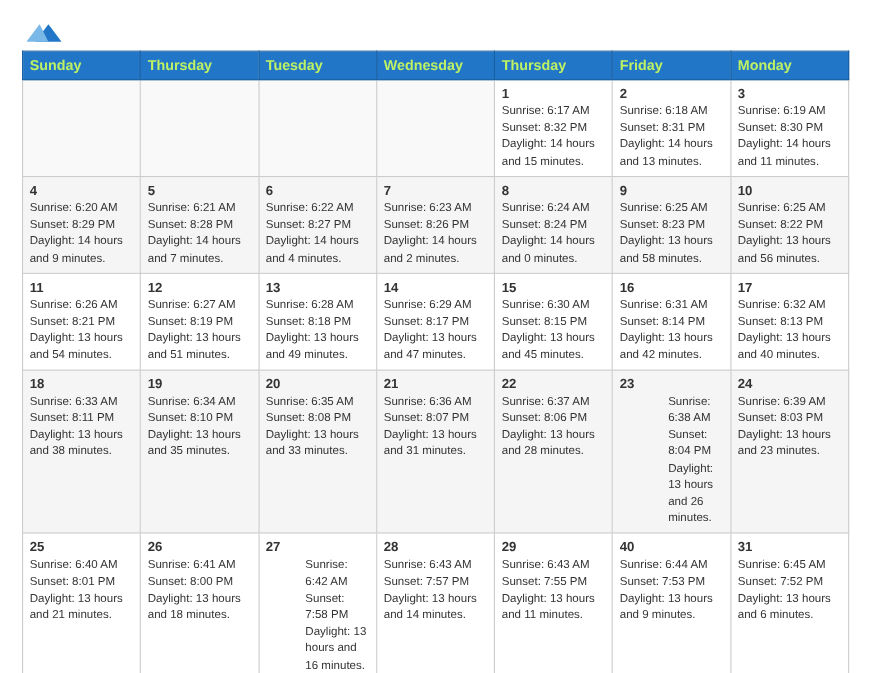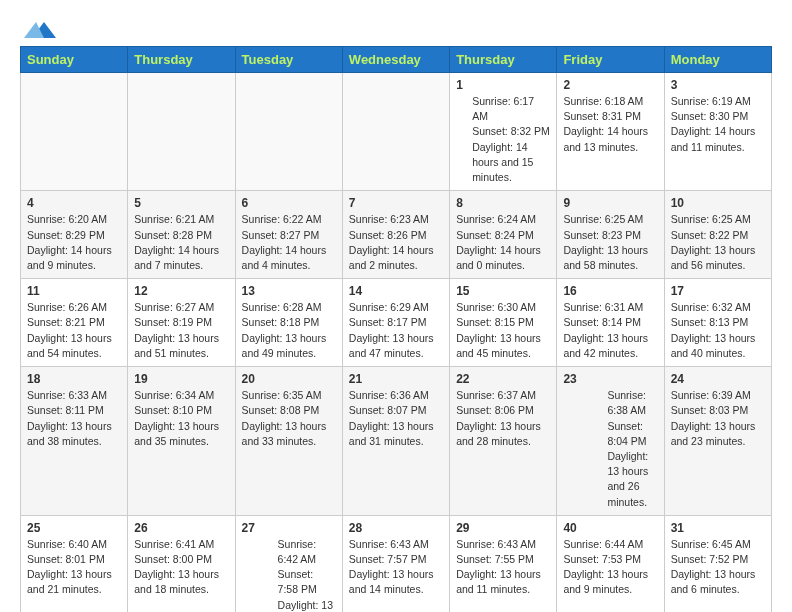--- a/index.html
+++ b/index.html
@@ -115,21 +115,21 @@
       </tr>
   </thead>
   <tbody id="calendar-body">
   <tr>
         <td class="empty"></td>
         <td class="empty"></td>
         <td class="empty"></td>
         <td class="empty"></td>
         <td>
           <span class="day-number">1</span>
-          <div class="day-info" style="white-space: pre-line; margin-left: 16px;">Sunrise: 6:17 AM
+          <div class="day-info" style="white-space: pre-line;">Sunrise: 6:17 AM
 Sunset: 8:32 PM
 Daylight: 14 hours and 15 minutes.</div>
         </td>
         <td>
           <span class="day-number">2</span>
           <div class="day-info" style="white-space: pre-line;">Sunrise: 6:18 AM
 Sunset: 8:31 PM
 Daylight: 14 hours and 13 minutes.</div>
         </td>
         <td>

